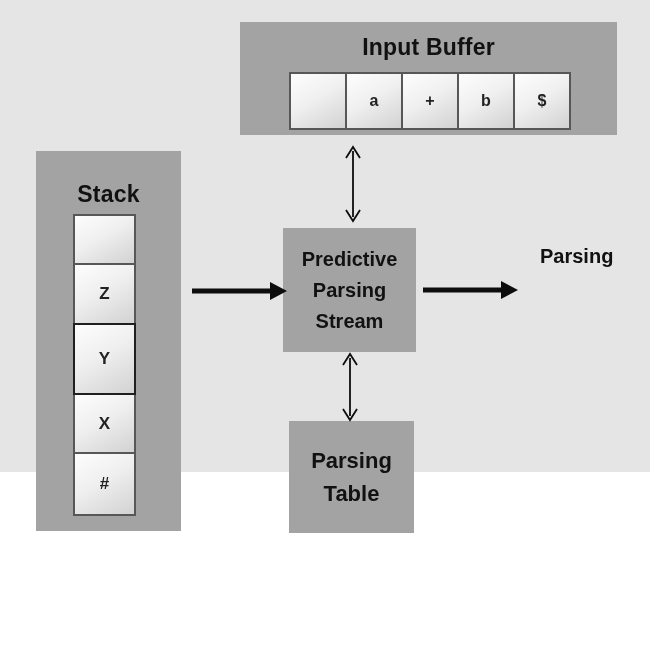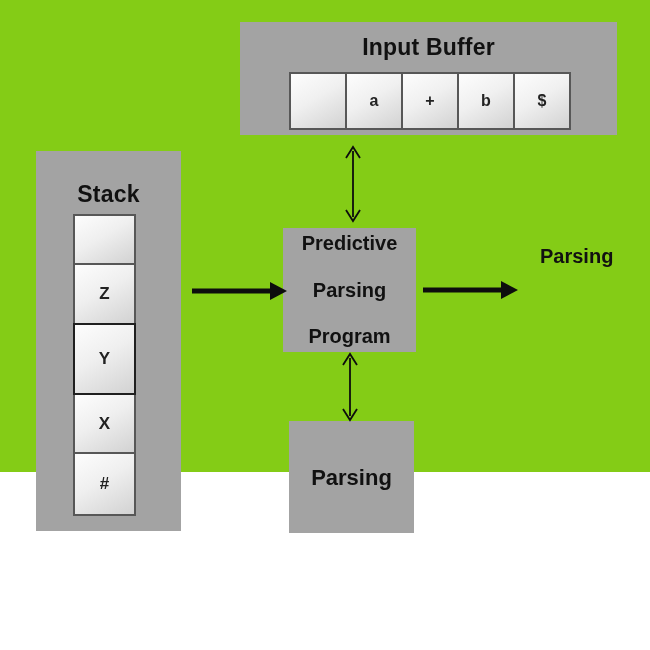--- a/index.html
+++ b/index.html
@@ -6,21 +6,21 @@
   html, body { background: #ffffff; }
   body {
     width: 650px; height: 650px;
     font-family: "Liberation Sans", sans-serif;
     position: relative;
     overflow: hidden;
   }
   .canvas {
     position: absolute; left: 0; top: 0;
     width: 650px; height: 472px;
-    background: #84cc16;
+    background: #e5e5e5;
     padding-left: 48px;
   }
   .panel {
     position: absolute;
     background: #a3a3a3;
   }
   .panel-title {
     color: #111111;
     font-weight: 700;
     text-align: center;
@@ -50,21 +50,21 @@
   }
   .stack-cell.empty  { top: 63px;  height: 51px; }
   .stack-cell.cell-z { top: 112px; height: 62px; }
   .stack-cell.cell-y { top: 172px; height: 72px; border: 2px solid #1f1f1f; z-index: 2; }
   .stack-cell.cell-x { top: 242px; height: 61px; }
   .stack-cell.cell-h { top: 301px; height: 64px; }
   
   .program-box {
     position: absolute; left: 283px; top: 228px; width: 133px; height: 124px;
     background: #a3a3a3;
-    display: flex; flex-direction: column; align-items: center; justify-content: space-between;
+    display: flex; flex-direction: column; align-items: center; justify-content: center;
   }
   .program-box .line {
     font-size: 20px; font-weight: 700; color: #111111; line-height: 31px;
     text-align: center;
   }
   .table-box {
     position: absolute; left: 289px; top: 421px; width: 125px; height: 112px;
     background: #a3a3a3;
     display: flex; flex-direction: column; align-items: center; justify-content: center;
   }
@@ -105,25 +105,26 @@
     <div class="stack-cell empty"></div>
     <div class="stack-cell cell-z">Z</div>
     <div class="stack-cell cell-y">Y</div>
     <div class="stack-cell cell-x">X</div>
     <div class="stack-cell cell-h">#</div>
   </div>
 
   <div class="program-box">
     <div class="line">Predictive</div>
     <div class="line">Parsing</div>
-    <div class="line">Program</div>
+    <div class="line">Stream</div>
   </div>
 
   <div class="table-box">
     <div class="line">Parsing</div>
+    <div class="line">Table</div>
   </div>
 
   <div class="output-label">
     <div class="line">Parsing</div>
   </div>
 
   <svg class="arrow arrow-stack-program" width="102" height="24" viewBox="0 0 102 24">
     <line x1="4" y1="12" x2="84" y2="12" stroke="#0d0d0d" stroke-width="5"></line>
     <polygon points="82,3 99,12 82,21" fill="#0d0d0d"></polygon>
   </svg>

